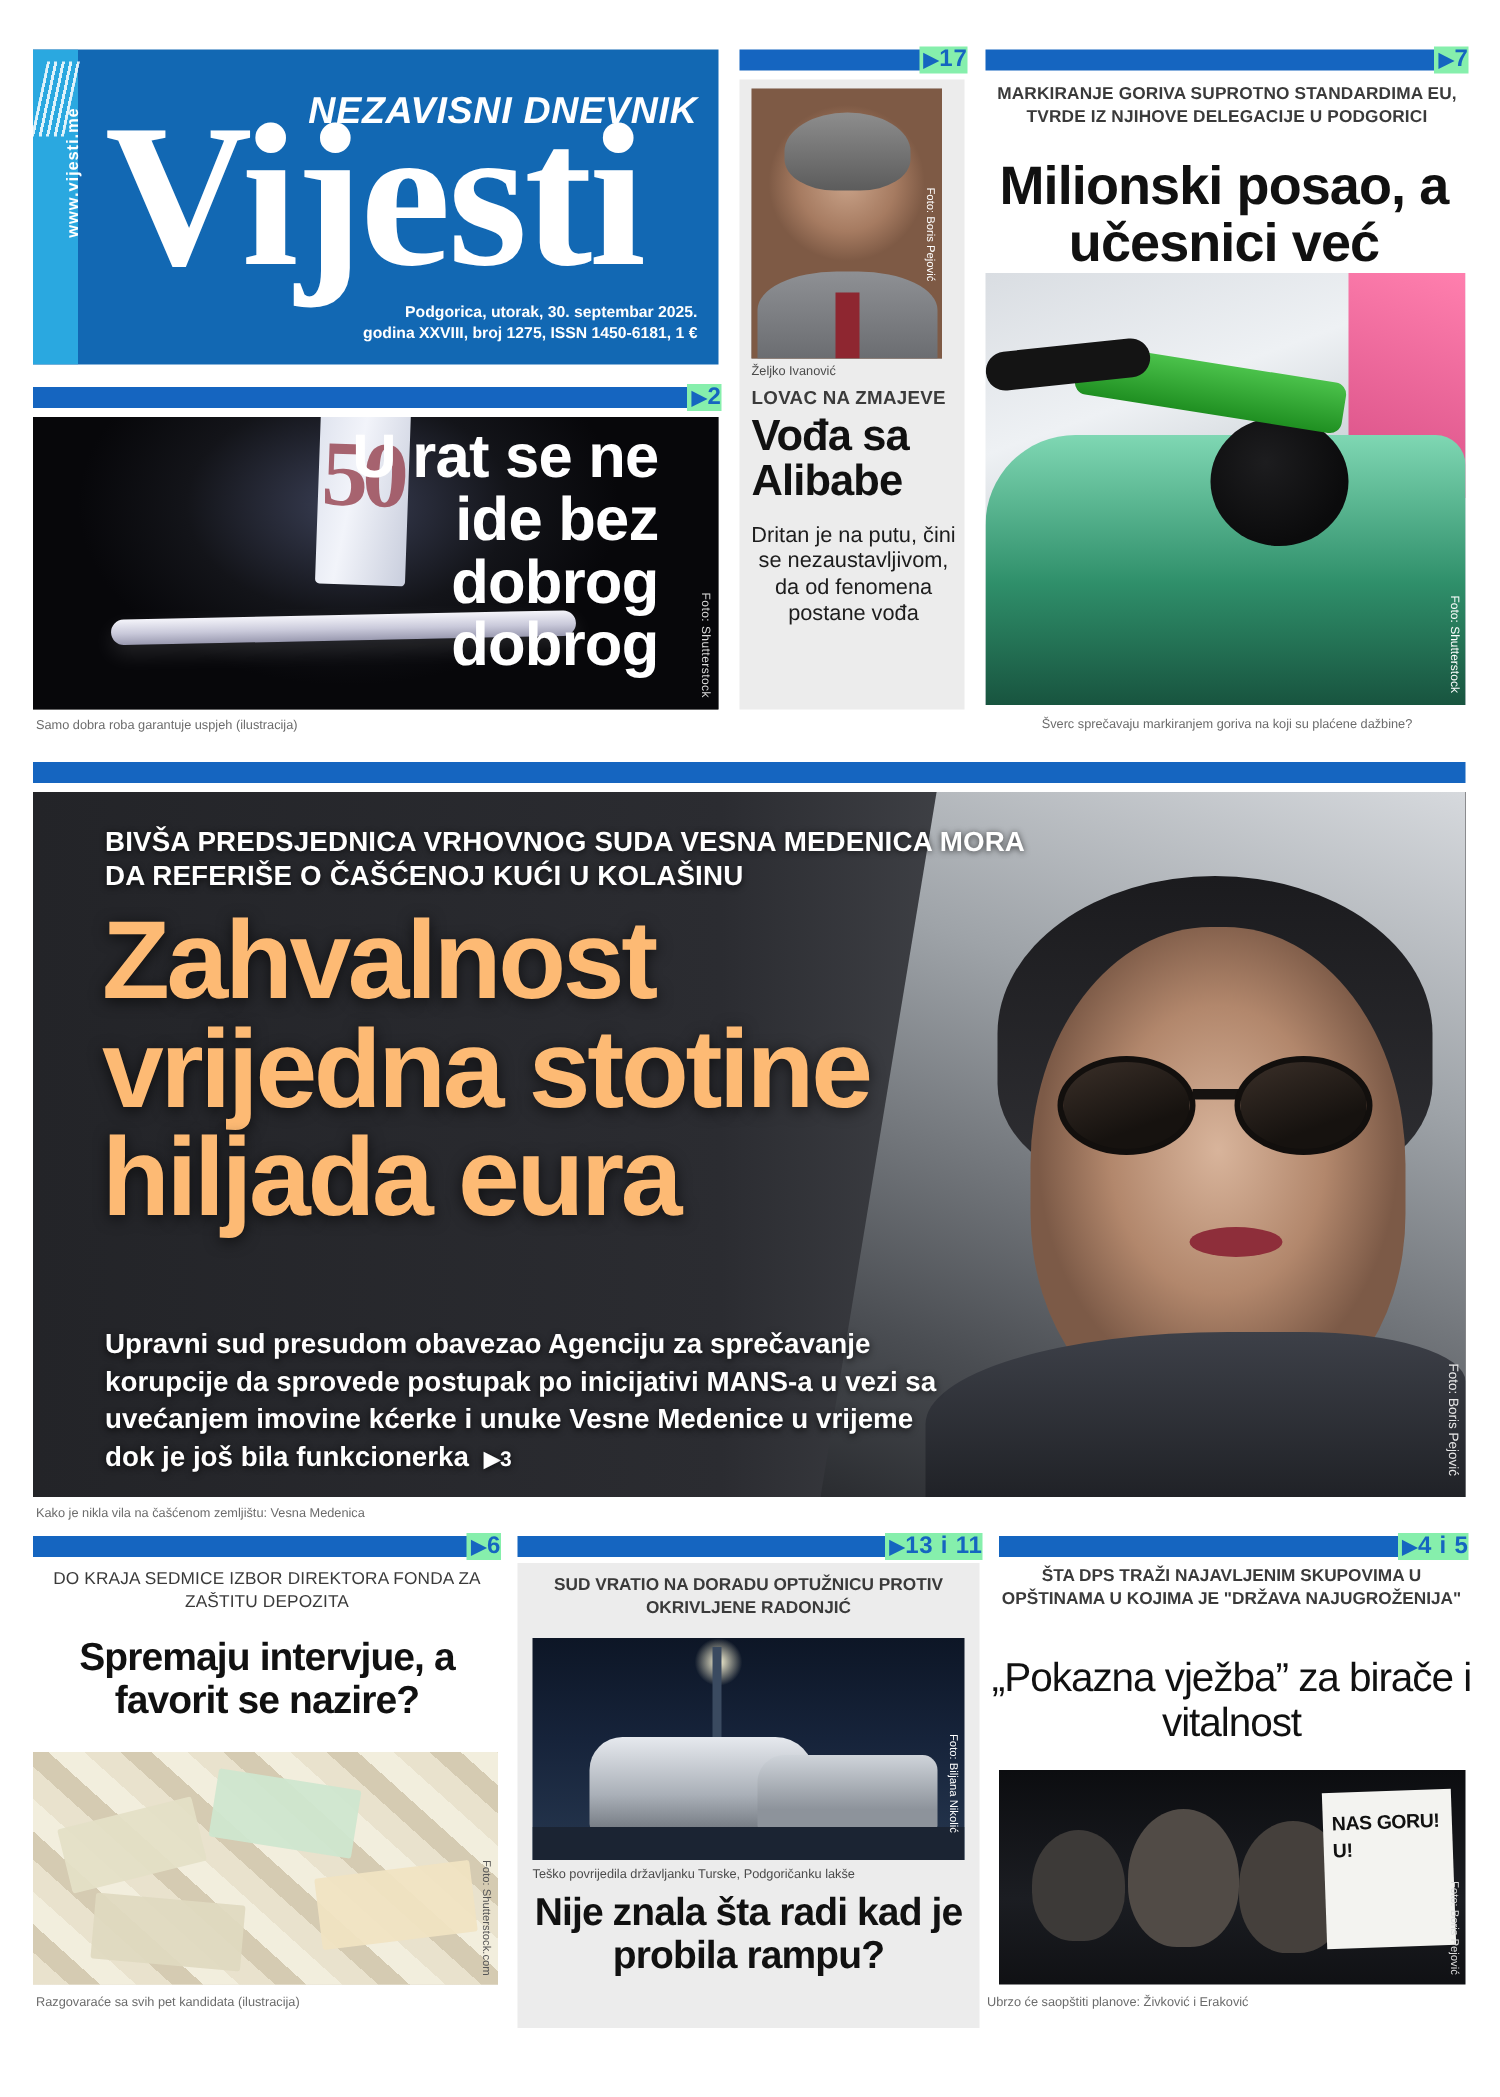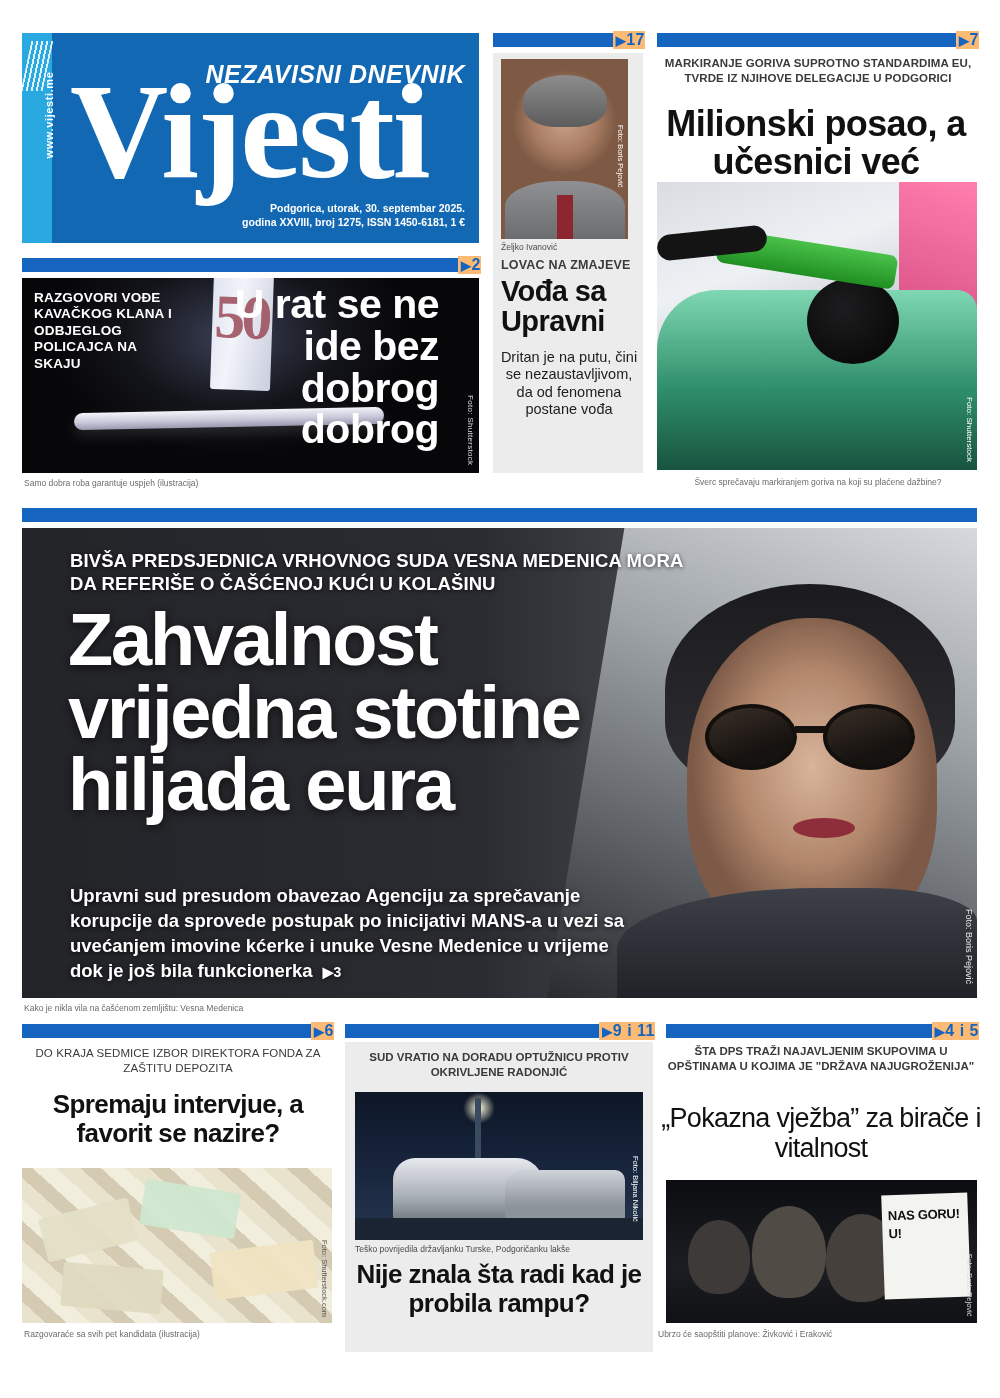--- a/index.html
+++ b/index.html
@@ -13,21 +13,21 @@
   .page { position:relative; width:1000px; height:1398px; background:#fff; }
 
   
   .rule {
     position:absolute; height:14px; background:#1565c0;
     display:flex; align-items:center;
   }
   .rule .pg {
     position:absolute; right:-2px; top:50%; transform:translateY(-50%);
     color:#1565c0; font-weight:700; font-size:16px; letter-spacing:.5px;
-    background:#fdba74; padding-left:3px; white-space:nowrap;
+    background:#86efac; padding-left:3px; white-space:nowrap;
   }
   .rule .pg .tri { color:#1565c0; font-size:13px; }
 
   
   .masthead {
     position:absolute; left:22px; top:33px; width:457px; height:210px;
     background:#1268b3; overflow:hidden;
   }
   .mh-strip {
     position:absolute; left:0; top:0; width:30px; height:210px;
@@ -252,21 +252,21 @@
     border-radius:56% 30% 0 0;
   }
   .kickMain {
     position:absolute; left:48px; top:22px; width:620px;
     color:#fff; font-size:18.5px; font-weight:700; line-height:1.24;
     letter-spacing:.1px; text-transform:uppercase;
     text-shadow:0 1px 4px rgba(0,0,0,.7);
   }
   .headMain {
     position:absolute; left:46px; top:76px; width:640px;
-    color:#ffffff; font-size:74px; font-weight:700; line-height:.98;
+    color:#fdba74; font-size:74px; font-weight:700; line-height:.98;
     letter-spacing:-2.2px;
     text-shadow:0 2px 10px rgba(0,0,0,.65);
   }
   .deckMain {
     position:absolute; left:48px; top:356px; width:560px;
     color:#fff; font-size:18.5px; font-weight:700; line-height:1.35;
     text-shadow:0 1px 5px rgba(0,0,0,.8);
   }
   .deckMain .pg3 { font-size:14px; margin-left:10px; }
   .credMain {
@@ -419,39 +419,38 @@
   </div>
 
   <div class="rule rule-a">
     <span class="pg"><span class="tri">▶</span><span>2</span></span>
   </div>
   <div class="blockA">
     <div class="art">
       <div class="bill"></div>
       <div class="line"></div>
     </div>
-    <div class="kickA">RAZGOVORI VOĐE KAVAČKOG KLANA I ODBJEGLOG POLICAJCA NA SKAJU</div>
     <div class="headA">U rat se ne ide bez dobrog dobrog</div>
     <div class="credA">Foto: Shutterstock</div>
   </div>
   <div class="capA">Samo dobra roba garantuje uspjeh (ilustracija)</div>
 
   <div class="rule rule-b">
     <span class="pg"><span class="tri">▶</span><span>17</span></span>
   </div>
   <div class="colB">
     <div class="photo">
       <div class="hair"></div>
       <div class="shirt"></div>
       <div class="tie"></div>
       <div class="credB">Foto: Boris Pejović</div>
     </div>
     <div class="capB">Željko Ivanović</div>
     <div class="kickB">LOVAC NA ZMAJEVE</div>
-    <div class="headB">Vođa sa Upravni</div>
+    <div class="headB">Vođa sa Alibabe</div>
     <div class="deckB">Dritan je na putu, čini se nezaustavljivom, da od fenomena postane vođa</div>
   </div>
 
   <div class="rule rule-c">
     <span class="pg"><span class="tri">▶</span><span>7</span></span>
   </div>
   <div class="kickC">MARKIRANJE GORIVA SUPROTNO STANDARDIMA EU, TVRDE IZ NJIHOVE DELEGACIJE U PODGORICI</div>
   <div class="headC">Milionski posao, a učesnici već poznati?</div>
   <div class="photoC">
     <div class="pinkcar"></div>
@@ -494,21 +493,21 @@
   <div class="photoD">
     <div class="n1"></div>
     <div class="n2"></div>
     <div class="n3"></div>
     <div class="n4"></div>
     <div class="credD">Foto: Shutterstock.com</div>
   </div>
   <div class="capD">Razgovaraće sa svih pet kandidata (ilustracija)</div>
 
   <div class="rule rule-e">
-    <span class="pg"><span class="tri">▶</span><span>9 i 11</span></span>
+    <span class="pg"><span class="tri">▶</span><span>13 i 11</span></span>
   </div>
   <div class="colE">
     <div class="kickE">SUD VRATIO NA DORADU OPTUŽNICU PROTIV OKRIVLJENE RADONJIĆ</div>
     <div class="photoE">
       <div class="glow"></div>
       <div class="lamp"></div>
       <div class="car"></div>
       <div class="car2"></div>
       <div class="road"></div>
       <div class="credE">Foto: Biljana Nikolić</div>

